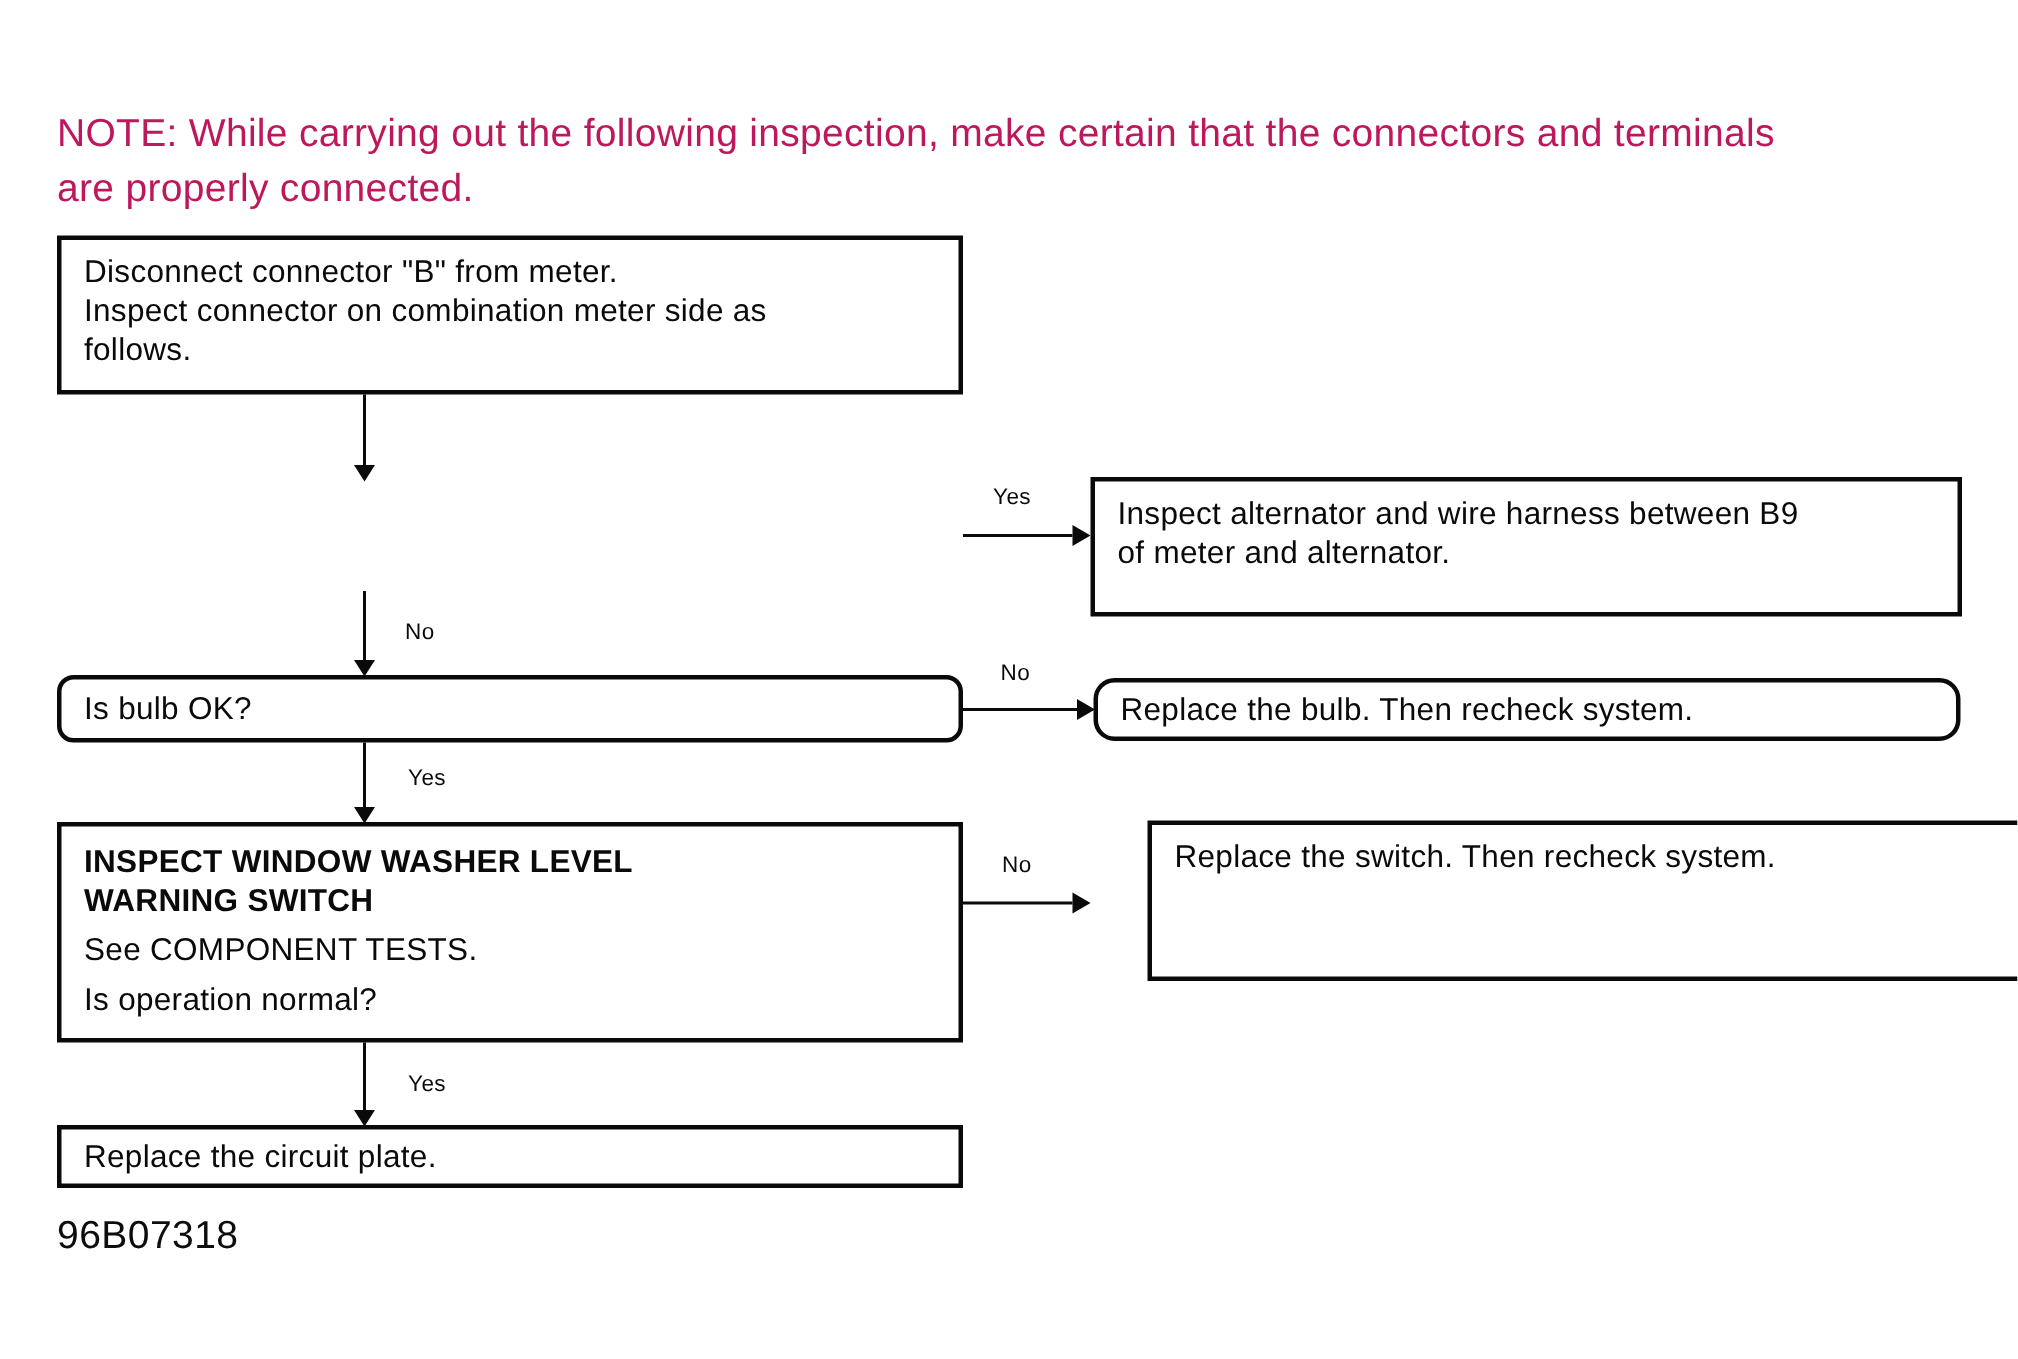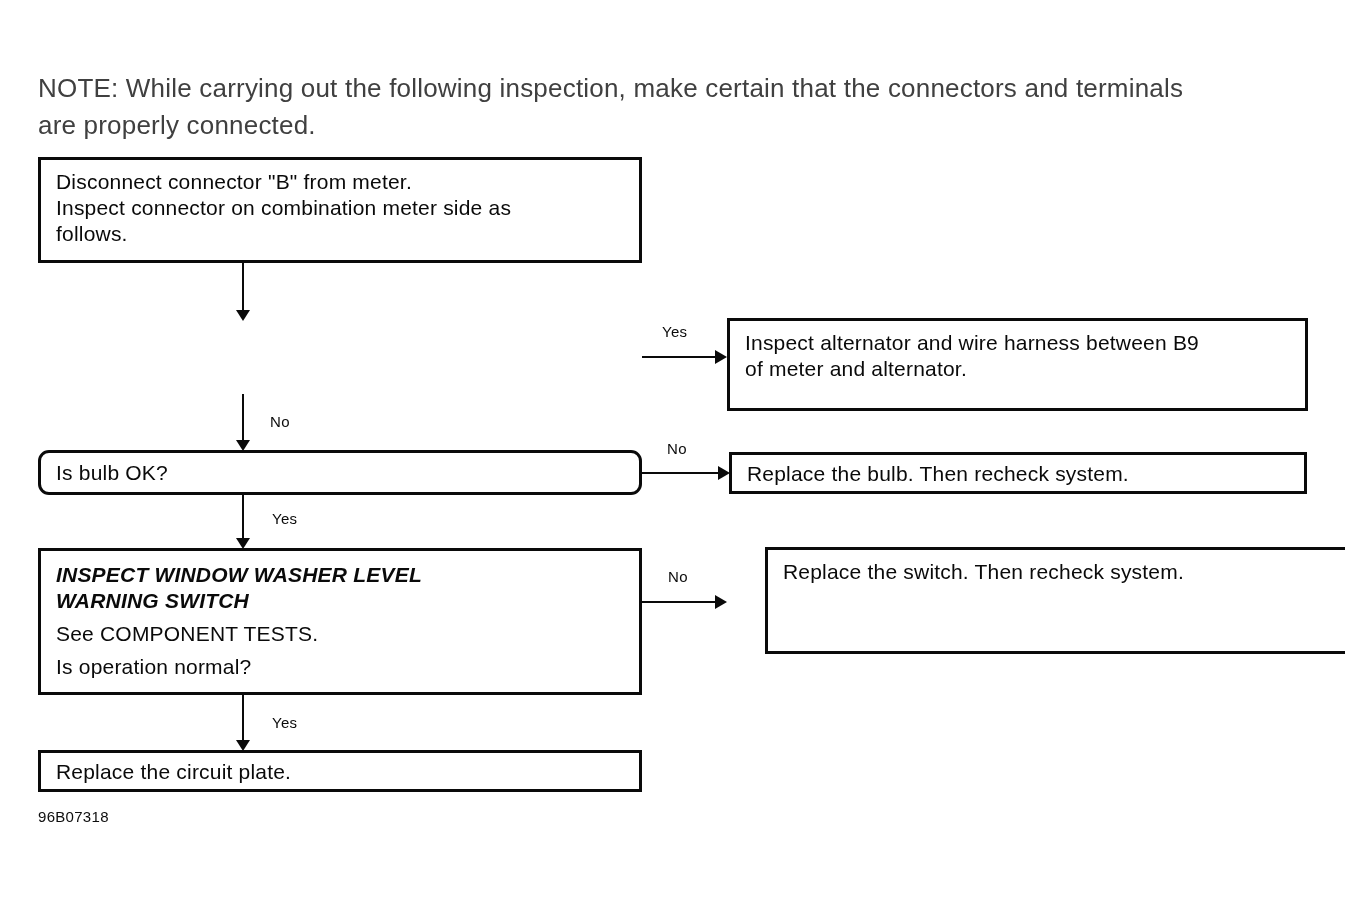--- a/index.html
+++ b/index.html
@@ -13,32 +13,32 @@
     color: #0a0a0a;
     overflow: hidden;
   }
   .note {
     position: absolute;
     left: 38px;
     top: 70px;
     font-size: 26px;
     line-height: 37px;
     letter-spacing: 0.2px;
-    color: #404040;
+    color: #be185d;
   }
   .box {
     position: absolute;
     border: 3px solid #0a0a0a;
     background: #ffffff;
     padding: 9px 15px;
     font-size: 21px;
     line-height: 26px;
     letter-spacing: 0.2px;
   }
-  .box .bold-line { font-weight: bold; font-style: italic; }
+  .box .bold-line { font-weight: bold; }
   .box .spaced { margin-top: 7px; }
   .vline {
     position: absolute;
     width: 2px;
     background: #0a0a0a;
   }
   .hline {
     position: absolute;
     height: 2px;
     background: #0a0a0a;
@@ -61,21 +61,21 @@
     position: absolute;
     font-size: 15px;
     line-height: 24px;
     letter-spacing: 0.3px;
     color: #0a0a0a;
   }
   .figure-code {
     position: absolute;
     left: 38px;
     top: 808px;
-    font-size: 15px;
+    font-size: 26px;
     letter-spacing: 0.3px;
     color: #0d0d0d;
   }
 </style>
 </head>
 <body>
 
 <div class="page">
 
   <div class="note">
@@ -103,21 +103,21 @@
 
   <div class="box" style="left:38px; top:750px; width:604px; height:42px; padding-top:6px;">
     <div>Replace the circuit plate.</div>
   </div>
 
   <div class="box" style="left:727px; top:318px; width:581px; height:93px;">
     <div>Inspect alternator and wire harness between B9</div>
     <div>of meter and alternator.</div>
   </div>
 
-  <div class="box" style="left:729px; top:452px; width:578px; height:42px; padding-top:6px;">
+  <div class="box" style="left:729px; top:452px; width:578px; height:42px; padding-top:6px;border-radius:14px;">
     <div>Replace the bulb. Then recheck system.</div>
   </div>
 
   <div class="box" style="left:765px; top:547px; width:633px; height:107px; ">
     <div>Replace the switch. Then recheck system.</div>
   </div>
 
   <div class="vline" style="left:242px; top:263px; height:47px;"></div>
   <div class="arrow-head-down" style="left:236px; top:310px;"></div>
 

